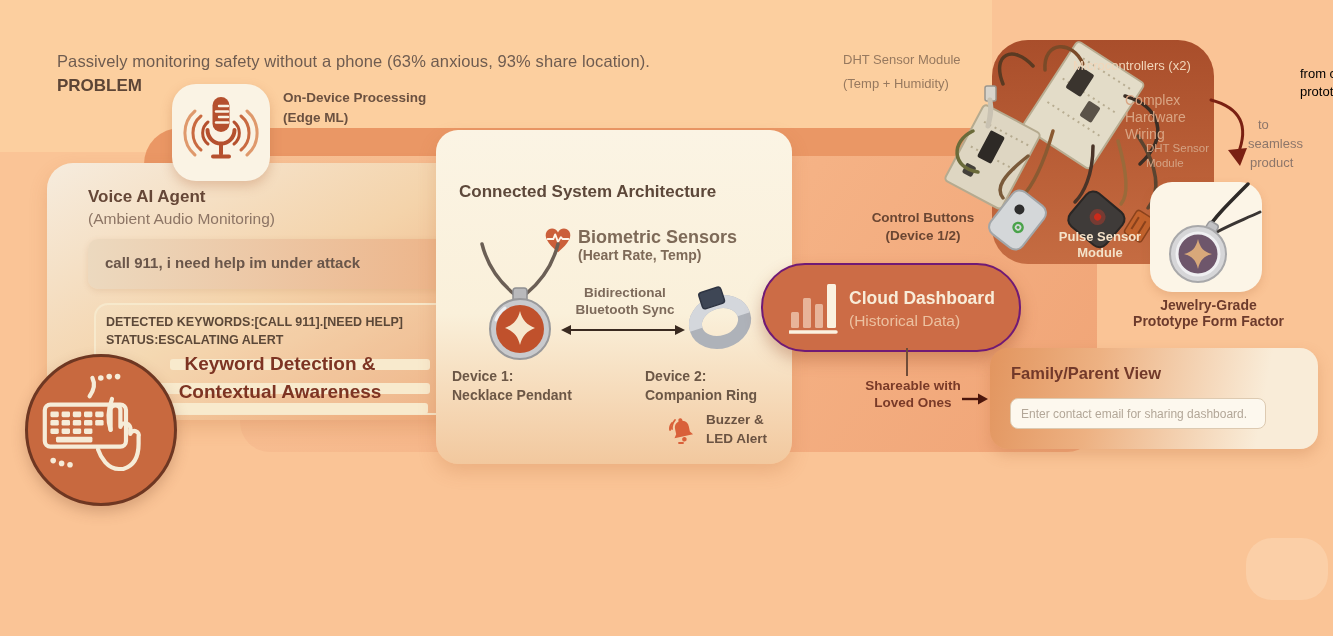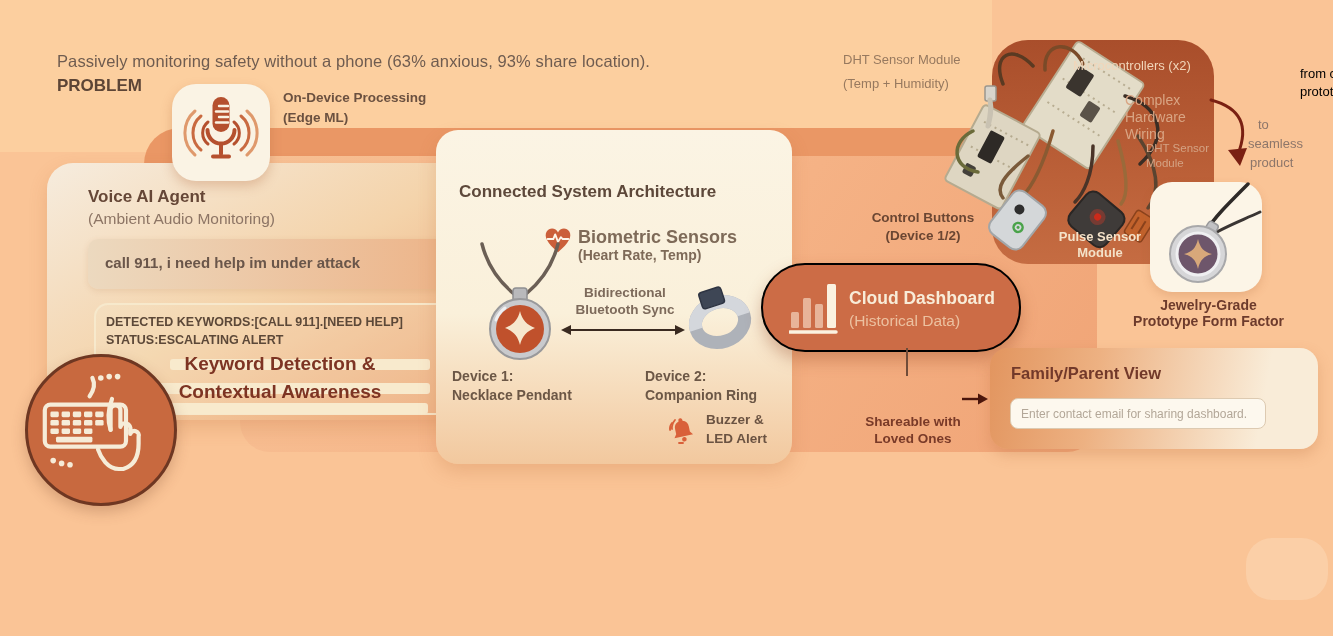--- a/index.html
+++ b/index.html
@@ -48,26 +48,26 @@
     background:linear-gradient(180deg,#fbf4e4 0%,#faf0da 55%,#f2c89e 100%);
     box-shadow:0 8px 18px rgba(185,105,55,.22);}
   .arch-title{left:23px;top:52px;font-size:17px;font-weight:700;color:#5d483a;}
   .bio1{left:142px;top:97px;font-size:18px;font-weight:700;color:#7e6a58;}
   .bio2{left:142px;top:117px;font-size:14px;font-weight:700;color:#7e6a58;}
   .sync{left:129px;width:120px;text-align:center;font-size:13.5px;font-weight:700;color:#7d6a5b;}
   .dev{width:140px;text-align:left;font-size:14px;font-weight:700;color:#6c5746;}
   .alert-t{left:270px;font-size:13.5px;font-weight:700;color:#6b5342;}
   
   .cloud-pill{left:761px;top:263px;width:256px;height:85px;border-radius:44px;
-    background:#cc6c46;border:2px solid #000000;box-shadow:0 8px 16px rgba(150,70,35,.35);}
+    background:#cc6c46;border:2px solid #701a75;box-shadow:0 8px 16px rgba(150,70,35,.35);}
   .cloud-title{left:86px;top:23px;font-size:17.5px;font-weight:700;color:#f8ecd8;}
   .cloud-sub{left:86px;top:47px;font-size:15.5px;color:#ecc1a0;}
   
   .vline{left:906px;top:348px;width:2px;height:28px;background:#6f4c39;}
-  .share{left:848px;width:130px;text-align:center;font-size:13.5px;font-weight:700;color:#793a28;margin-top:36px;}
+  .share{left:848px;width:130px;text-align:center;font-size:13.5px;font-weight:700;color:#793a28;}
   .family-panel{left:990px;top:348px;width:328px;height:101px;border-radius:18px;
     background:linear-gradient(100deg,#e2955f 0%,#edb182 32%,#f9ecd8 82%);
     box-shadow:0 6px 14px rgba(185,105,55,.25);}
   .family-title{left:21px;top:16px;font-size:16.5px;font-weight:700;color:#72392a;}
   .family-input{left:20px;top:50px;width:234px;height:29px;border-radius:8px;border:1px solid #ddcab1;
     background:#fdf8ee;font-size:12px;color:#6f6356;padding:0 10px;outline:none;
     font-family:"Liberation Sans","DejaVu Sans",sans-serif;}
   .family-input::placeholder{color:#b3a798;}
   
   .hw-square{left:992px;top:40px;width:222px;height:224px;border-radius:36px;

